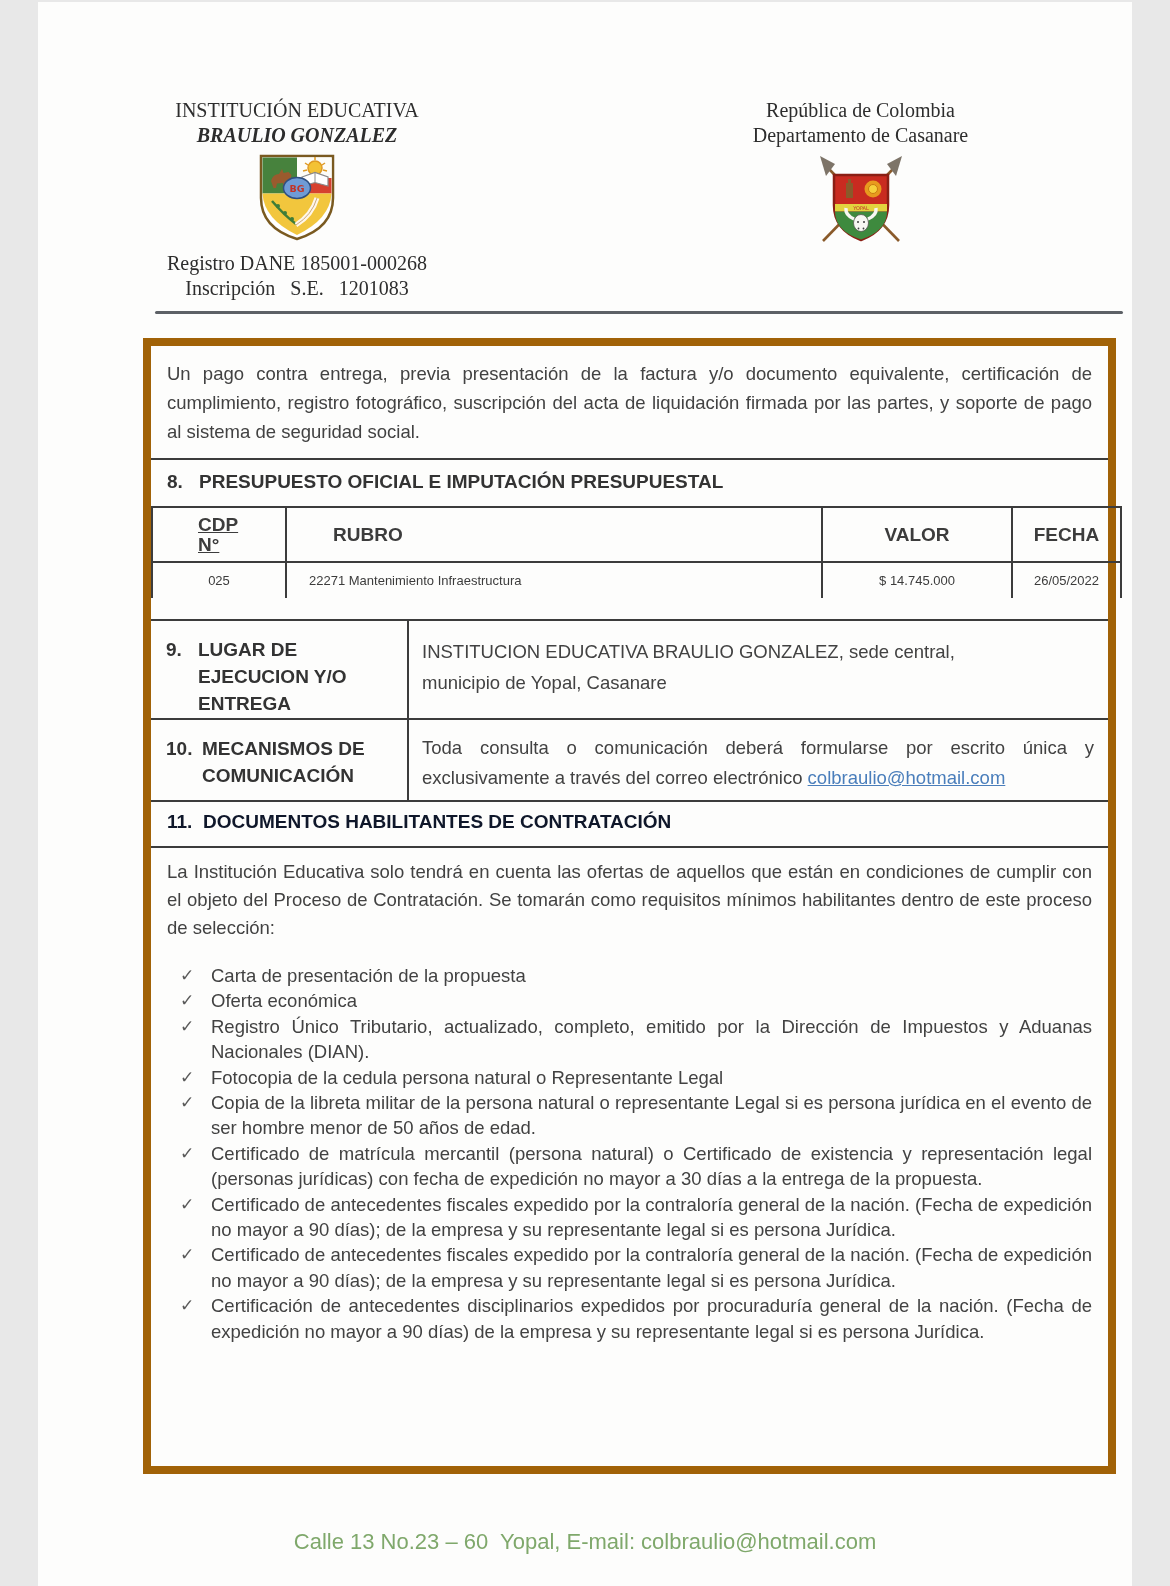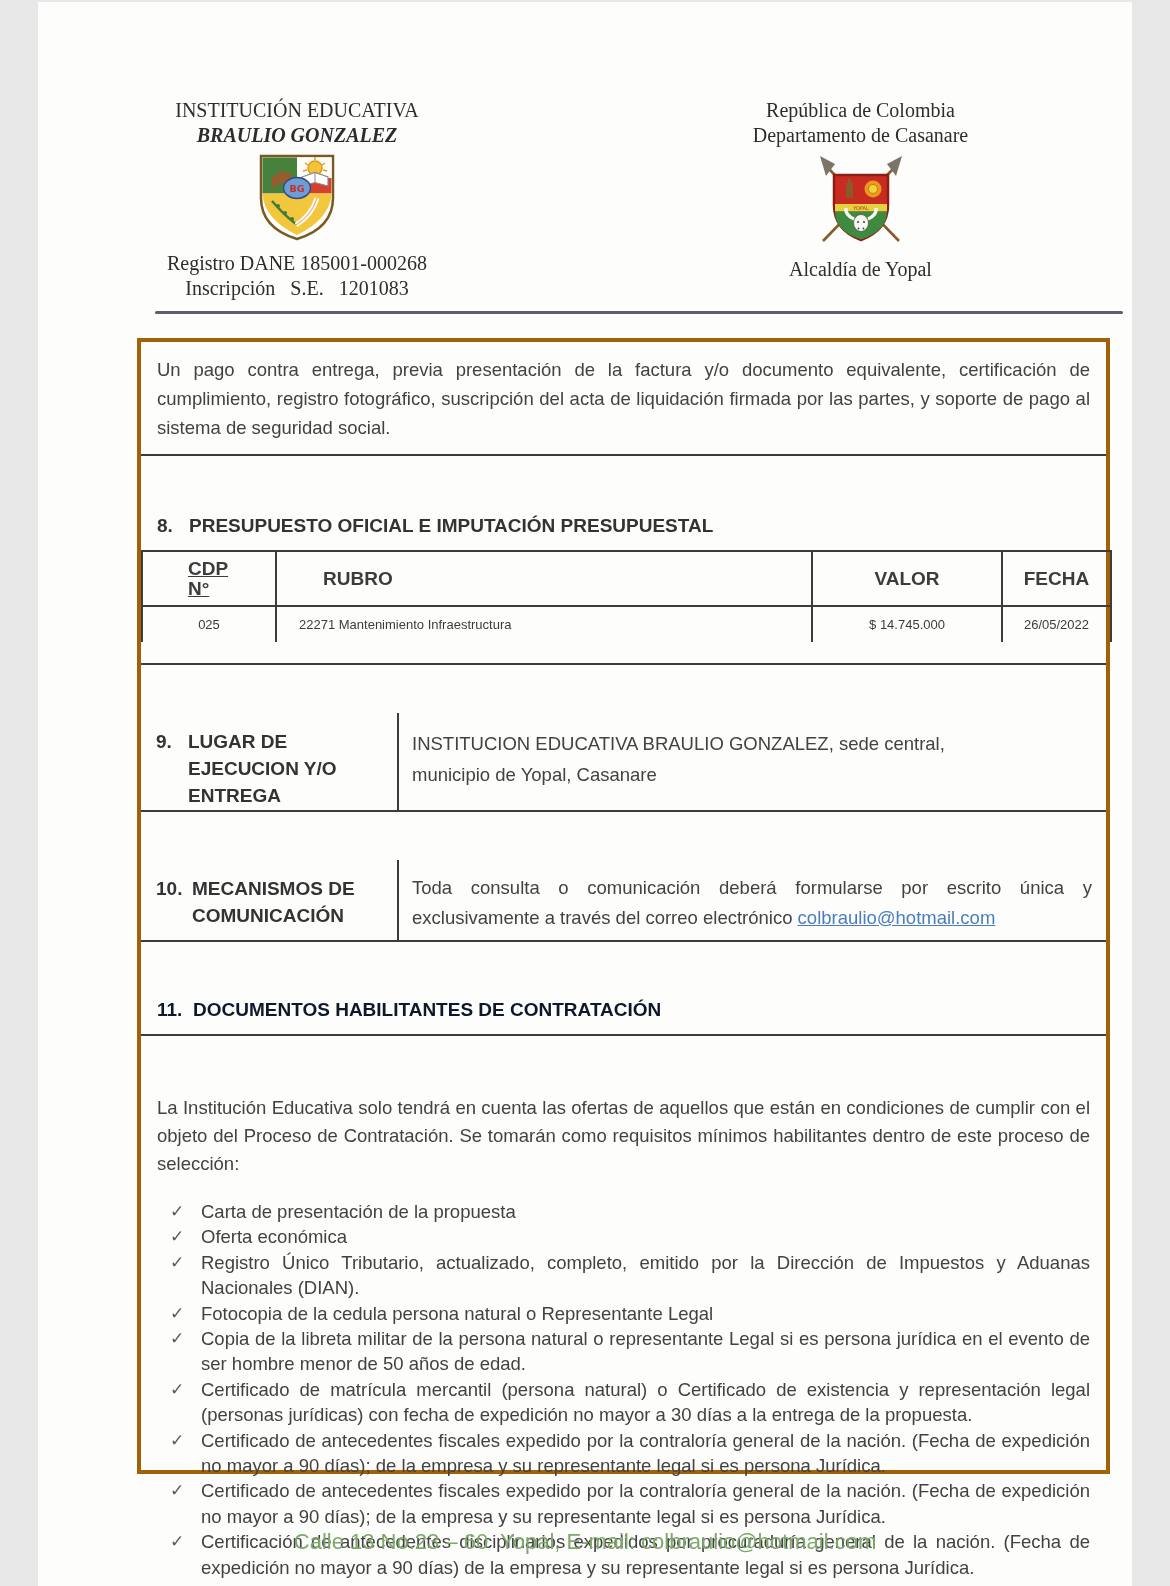--- a/index.html
+++ b/index.html
@@ -13,23 +13,23 @@
   .hdr-left{left:104px;top:96px;width:310px;}
   .hdr-right{left:645px;top:96px;width:355px;}
   .hdr-line{font-size:20px;line-height:25px;}
   .hdr-line.bold-italic{font-weight:bold;font-style:italic;}
   .crest-wrap{margin:5px auto 4px;}
   .pre{white-space:pre;}
   
   .hdr-divider{position:absolute;left:117px;top:309px;width:968px;height:3px;background:#5d6166;border-radius:2px;}
   
   .doc-box{
-    position:absolute;left:99px;top:336px;width:973px;height:1136px;
-    box-sizing:border-box;border:4px solid #a16207;
-    display:flex;flex-direction:column;font-size:18.5px;gap:48px;
+    position:absolute;left:105px;top:336px;width:973px;height:1136px;
+    box-sizing:border-box;border:8px solid #a16207;
+    display:flex;flex-direction:column;font-size:18.5px;
   }
   .doc-row{box-sizing:border-box;border-bottom:2px solid #3c3c3c;flex:none;}
   .row-intro{height:114px;padding:13px 16px 0;text-align:justify;line-height:29px;}
   .row-s8{height:161px;padding:11px 0 0;}
   .s8-heading{display:flex;padding:0 16px;font-weight:bold;color:#333;font-size:19px;}
   .num-col{flex:none;width:32px;}
   .num-col.wide{width:36px;}
   
   .budget-table{width:100%;border-collapse:collapse;margin-top:13px;table-layout:fixed;}
   .budget-table th,.budget-table td{box-sizing:border-box;border:2px solid #3c3c3c;color:#3c3c3c;}
@@ -136,21 +136,20 @@
 
         <ellipse cx="56" cy="70" rx="7.5" ry="8.5" fill="#f7f7f2" stroke="#55584f" stroke-width="0.8"></ellipse>
         <path d="M49 66 q-9 -4 -8 -11" fill="none" stroke="#f7f7f2" stroke-width="3.4"></path>
         <path d="M63 66 q9 -4 8 -11" fill="none" stroke="#f7f7f2" stroke-width="3.4"></path>
         <circle cx="53" cy="69" r="1" fill="#3c3c3c"></circle>
           <circle cx="59" cy="69" r="1" fill="#3c3c3c"></circle>
         <circle cx="53.5" cy="75.5" r="0.9" fill="#3c3c3c"></circle>
           <circle cx="58.5" cy="75.5" r="0.9" fill="#3c3c3c"></circle>
       </svg>
     </div>
-    <div class="hdr-line">Alcaldía de Yopal</div>
   </div>
 
   <div class="hdr-divider"></div>
 
   <div class="doc-box">
 
     <div class="doc-row row-intro">Un pago contra entrega, previa presentación de la factura y/o documento equivalente, certificación de cumplimiento, registro fotográfico, suscripción del acta de liquidación firmada por las partes, y soporte de pago al sistema de seguridad social.</div>
 
     <div class="doc-row row-s8">
       <div class="s8-heading">

